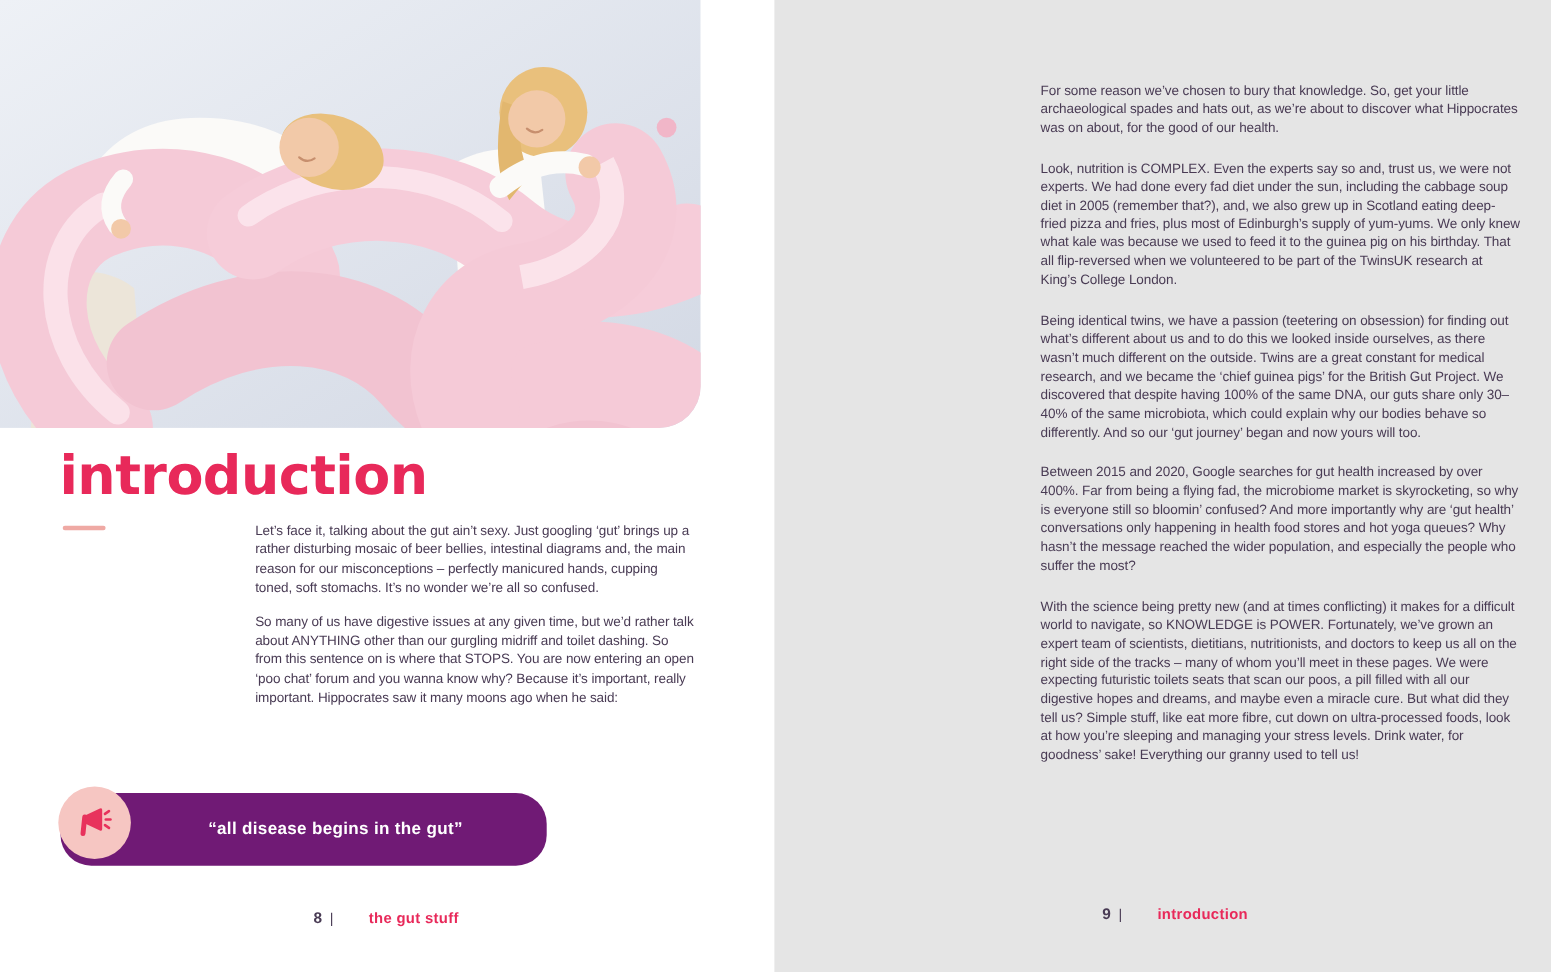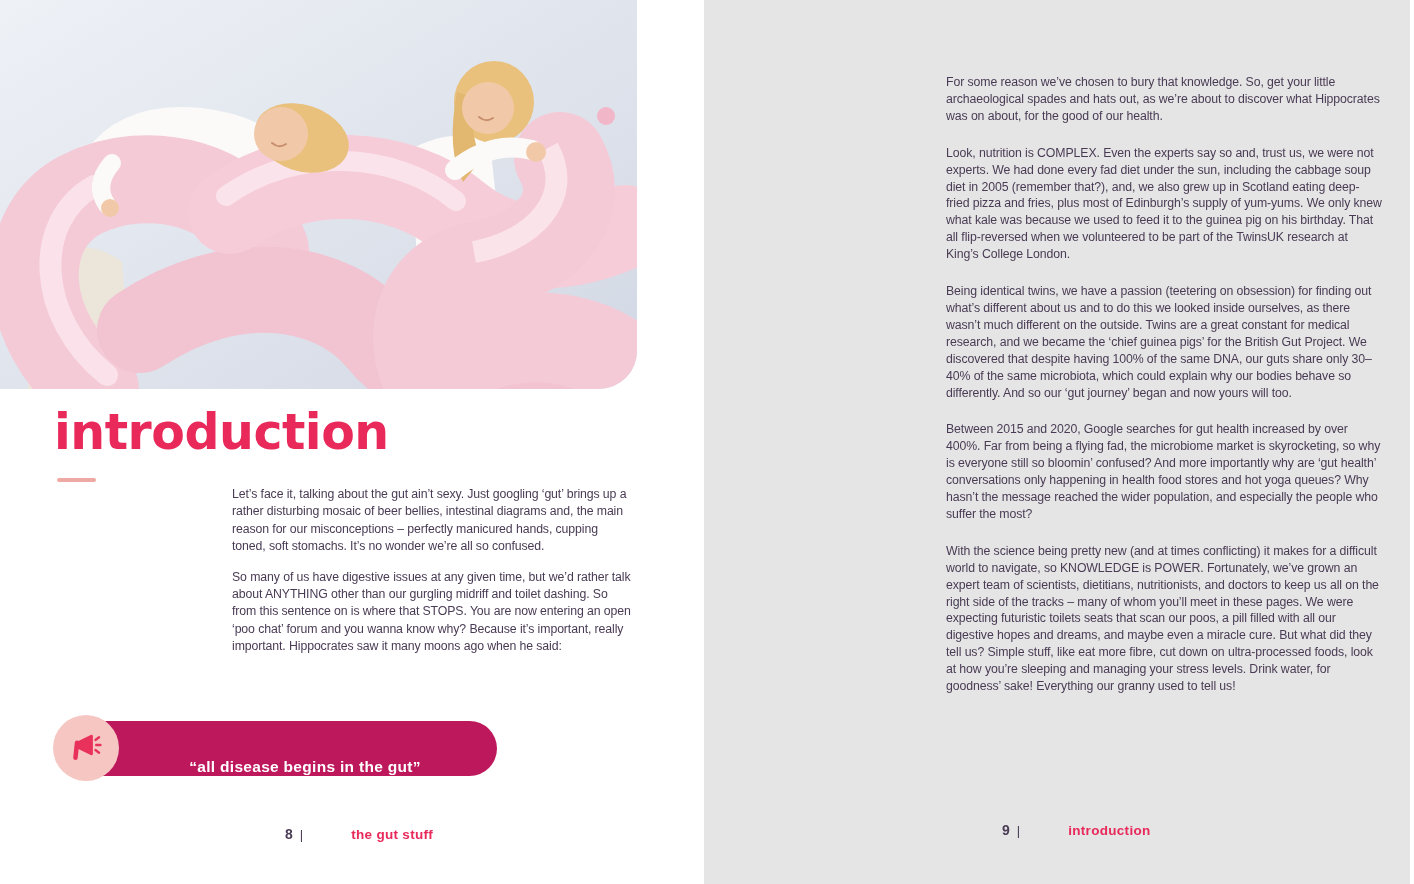--- a/index.html
+++ b/index.html
@@ -14,42 +14,42 @@
            border-radius:0 0 38px 0; overflow:hidden; }
   .photo svg { display:block; width:100%; height:100%; }
 
   .chapter-title { position:absolute; left:54px; top:404px;
                    font-family:"DejaVu Sans", sans-serif;
                    font-size:49px; font-weight:800; letter-spacing:-0.5px;
                    color:#e8295a; }
   .title-dash { position:absolute; left:57px; top:478px; width:39px; height:4px;
                 background:#efa9a4; border-radius:2px; }
 
-  .body-col-left { position:absolute; left:232px; top:486px; width:402px; }
+  .body-col-left { position:absolute; left:232px; top:474px; width:402px; }
   .body-col-left p { font-size:12.3px; line-height:17.4px; letter-spacing:-0.1px;
                      color:#493b54; margin-bottom:13px; }
 
-  .quote-pill { position:absolute; left:55px; top:721px; width:442px; height:55px;
-                background:#be185d; border-radius:28px;
-                display:flex; align-items:flex-end; justify-content:center;
+  .quote-pill { position:absolute; left:55px; top:721px; width:442px; height:66px;
+                background:#701a75; border-radius:28px;
+                display:flex; align-items:center; justify-content:center;
                 padding-left:58px; }
   .quote-pill span { color:#ffffff; font-size:15.5px; font-weight:bold; letter-spacing:0.3px; }
 
   .megaphone-badge { position:absolute; left:53px; top:715px; width:66px; height:66px;
                      border-radius:50%; background:#f6c6c2;
                      display:flex; align-items:center; justify-content:center; }
   .megaphone-badge svg { width:36px; height:36px; }
 
   .footer { position:absolute; display:flex; align-items:baseline; }
   .footer-left  { left:285px; top:826px; }
   .footer-right { left:1002px; top:822px; }
   .page-num { font-size:14px; font-weight:bold; color:#493b54; }
   .sep { font-size:13px; color:#493b54; margin:0 8px 0 7px; font-weight:normal; }
   .footer-label { font-size:13.5px; font-weight:bold; color:#e8295a; letter-spacing:0.3px;
-                  margin-left:40px; }
+                  margin-left:24px; }
 
   
   .page-right { position:absolute; left:704px; top:0; width:706px; height:884px;
                 background:#e5e5e5; }
   .body-col-right { position:absolute; left:242px; top:74px; width:436px; }
   .body-col-right p { font-size:12.3px; line-height:16.9px; letter-spacing:-0.1px;
                       color:#493b54; margin-bottom:20px; }
   .page-right .footer { position:absolute; }
   .page-right .footer-right { left:298px; top:822px; }
 </style>

